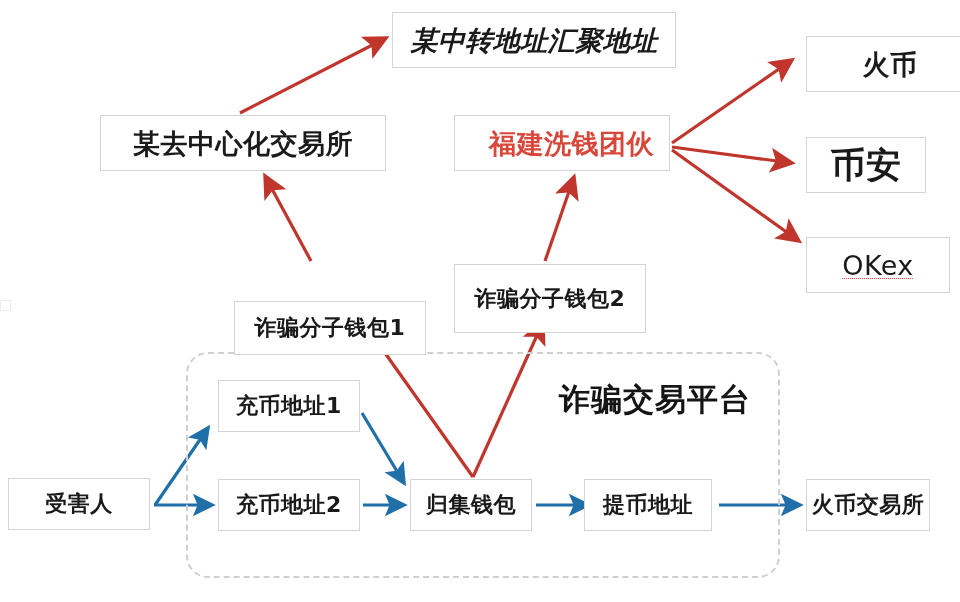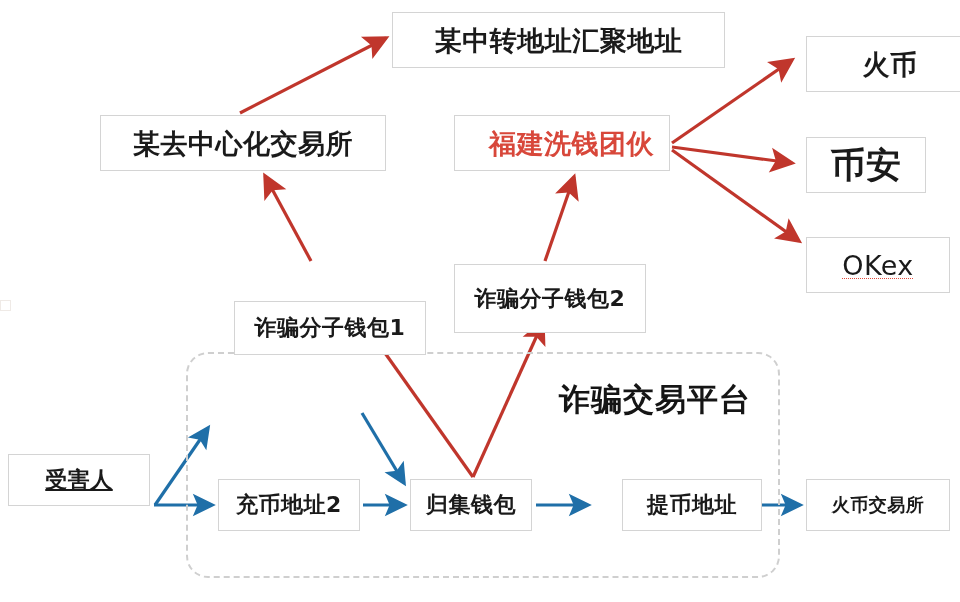--- a/index.html
+++ b/index.html
@@ -114,21 +114,21 @@
   </svg>
 
   <div class="group-frame" style="left:186px; top:352px; width:594px; height:226px;"></div>
 
   <div class="group-title" style="left:527px; top:379px; font-size:31px;">
     <span>诈骗交易平台</span>
   </div>
 
   <div class="speck" style="left:0px; top:300px; width:9px; height:9px; border:1px solid #efeae6;"></div>
 
-  <div class="node" style="left:392px; top:12px; width:333px; height:56px; font-size:27px;">
+  <div class="node" style="left:392px; top:12px; width:284px; height:56px; font-size:27px;font-style:italic;">
     <span class="label">某中转地址汇聚地址</span>
   </div>
 
   <div class="node" style="left:100px; top:115px; width:286px; height:56px; font-size:27px;">
     <span class="label">某去中心化交易所</span>
   </div>
 
   <div class="node accent" style="left:454px; top:115px; width:216px; height:56px; font-size:27px;">
     <span class="label">福建洗钱团伙</span>
   </div>
@@ -146,34 +146,37 @@
   </div>
 
   <div class="node" style="left:234px; top:264px; width:192px; height:54px; font-size:22px;margin-top:37px;">
     <span class="label">诈骗分子钱包1</span>
   </div>
 
   <div class="node" style="left:454px; top:264px; width:192px; height:69px; font-size:22px;">
     <span class="label">诈骗分子钱包2</span>
   </div>
 
+  <div class="node" style="left:218px; top:380px; width:142px; height:52px; font-size:22px;">
+    <span class="label">充币地址1</span>
+  </div>
 
   <div class="node" style="left:218px; top:479px; width:142px; height:52px; font-size:22px;">
     <span class="label">充币地址2</span>
   </div>
 
-  <div class="node" style="left:8px; top:454px; width:142px; height:52px; font-size:22px;text-decoration:underline;">
+  <div class="node" style="left:8px; top:478px; width:142px; height:52px; font-size:22px;">
     <span class="label">受害人</span>
   </div>
 
   <div class="node" style="left:410px; top:479px; width:122px; height:52px; font-size:22px;">
     <span class="label">归集钱包</span>
   </div>
 
-  <div class="node" style="left:622px; top:479px; width:140px; height:52px; font-size:22px;">
+  <div class="node" style="left:584px; top:479px; width:128px; height:52px; font-size:22px;">
     <span class="label">提币地址</span>
   </div>
 
-  <div class="node" style="left:806px; top:479px; width:144px; height:52px; font-size:18px;">
+  <div class="node" style="left:806px; top:479px; width:124px; height:52px; font-size:22px;">
     <span class="label">火币交易所</span>
   </div>
 
 </div>
 
 </body></html>

